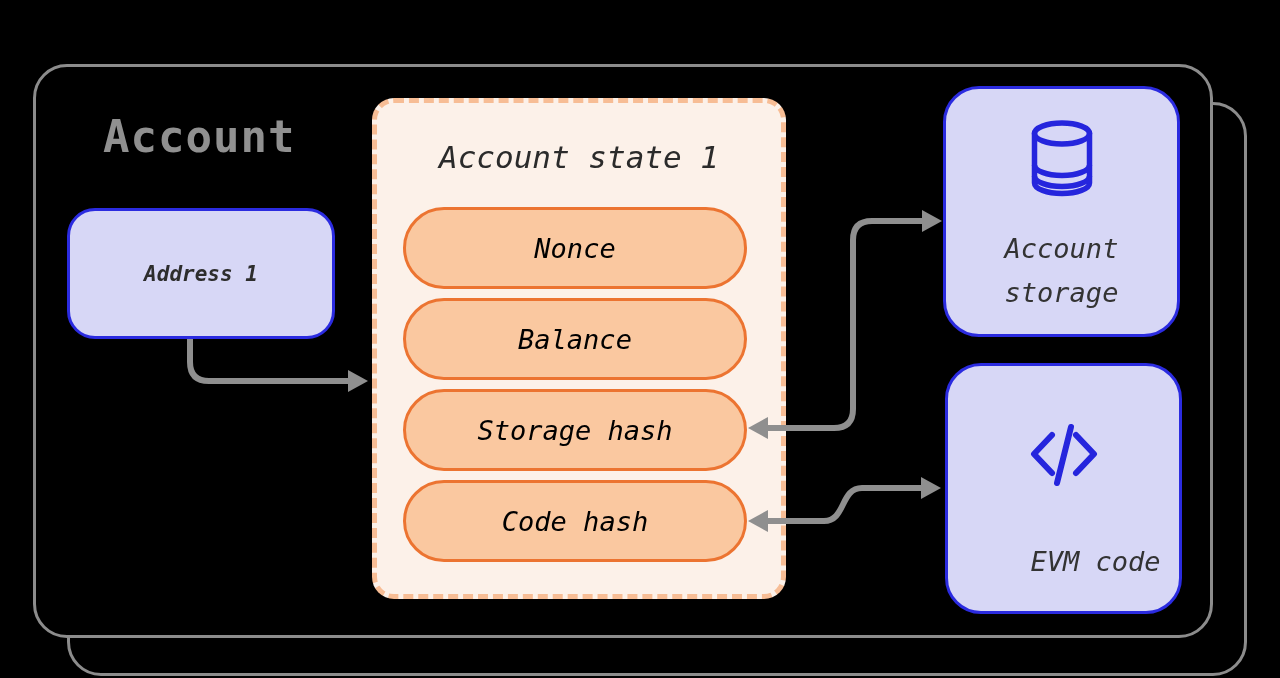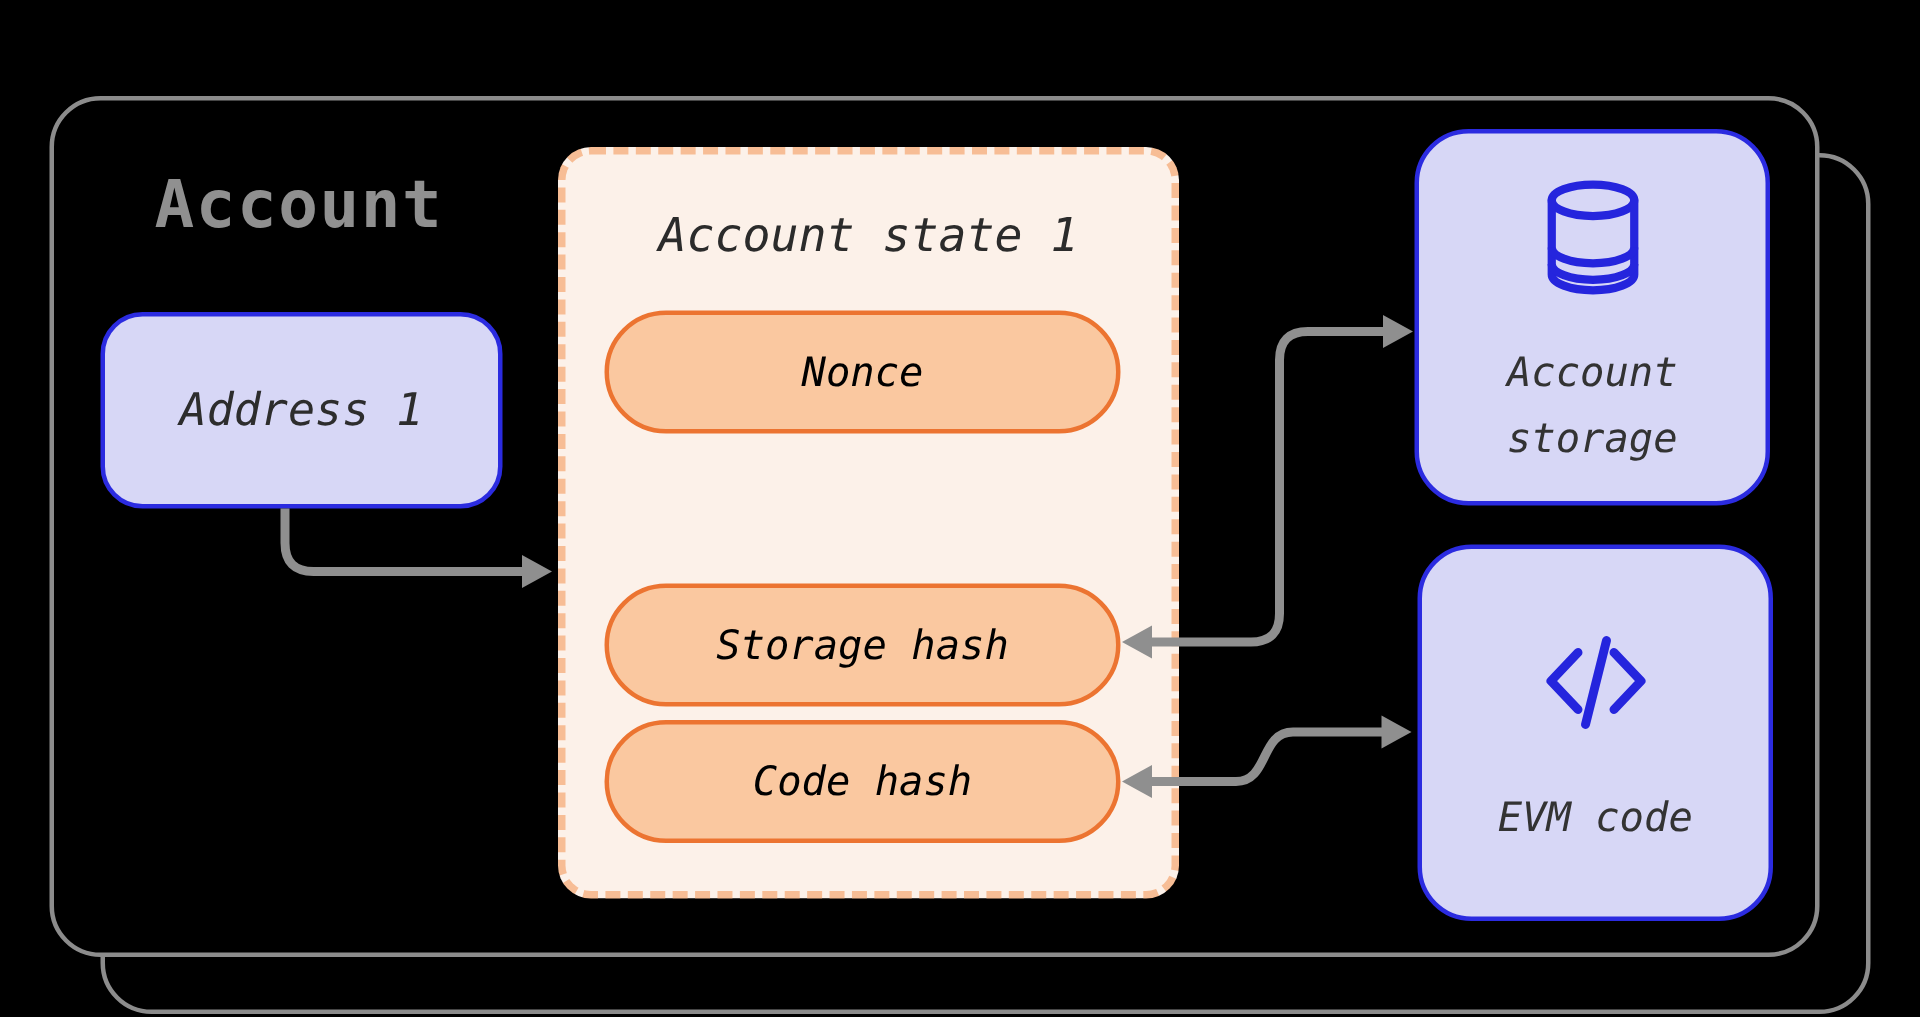--- a/index.html
+++ b/index.html
@@ -50,22 +50,23 @@
     background: #d7d7f6;
     border: 3px solid #2b2be0;
     border-radius: 28px;
     display: flex;
     align-items: center;
     justify-content: center;
     z-index: 2;
   }
   .address-box .label {
     font-style: italic;
-    font-size: 30px;
+    font-size: 21px;
     color: #2d2d2d;
+    font-weight: bold;
   }
   .state-box {
     position: absolute;
     left: 372px; top: 67px;
     width: 404px; height: 491px;
     background: #fcf1e9;
     border: 5px dashed #f7bd95;
     border-radius: 22px;
     z-index: 2;
   }
@@ -120,21 +121,21 @@
   .side-box .label {
     position: absolute;
     left: 0; width: 100%;
     text-align: center;
     font-style: italic;
     font-size: 27px;
     color: #333333;
     line-height: 44px;
   }
   .storage-box .label { top: 138px; }
-  .evm-box .label     { top: 158px; }
+  .evm-box .label     { top: 174px; padding-left: 32px; }
   .arrows {
     position: absolute;
     left: 0; top: 0;
     z-index: 4;
     pointer-events: none;
   }
 </style>
 </head>
 <body>
 
@@ -146,20 +147,23 @@
   <div class="diagram-title">Account</div>
 
   <div class="address-box">
     <span class="label">Address 1</span>
   </div>
 
   <div class="state-box">
     <div class="state-title">Account state 1</div>
     <div class="pill pill-0">
       <span class="label">Nonce</span>
+    </div>
+    <div class="pill pill-1">
+      <span class="label">Balance</span>
     </div>
     <div class="pill pill-3">
       <span class="label">Code hash</span>
     </div>
     <div class="pill pill-2">
       <span class="label">Storage hash</span>
     </div>
   </div>
 
   <div class="side-box storage-box">

